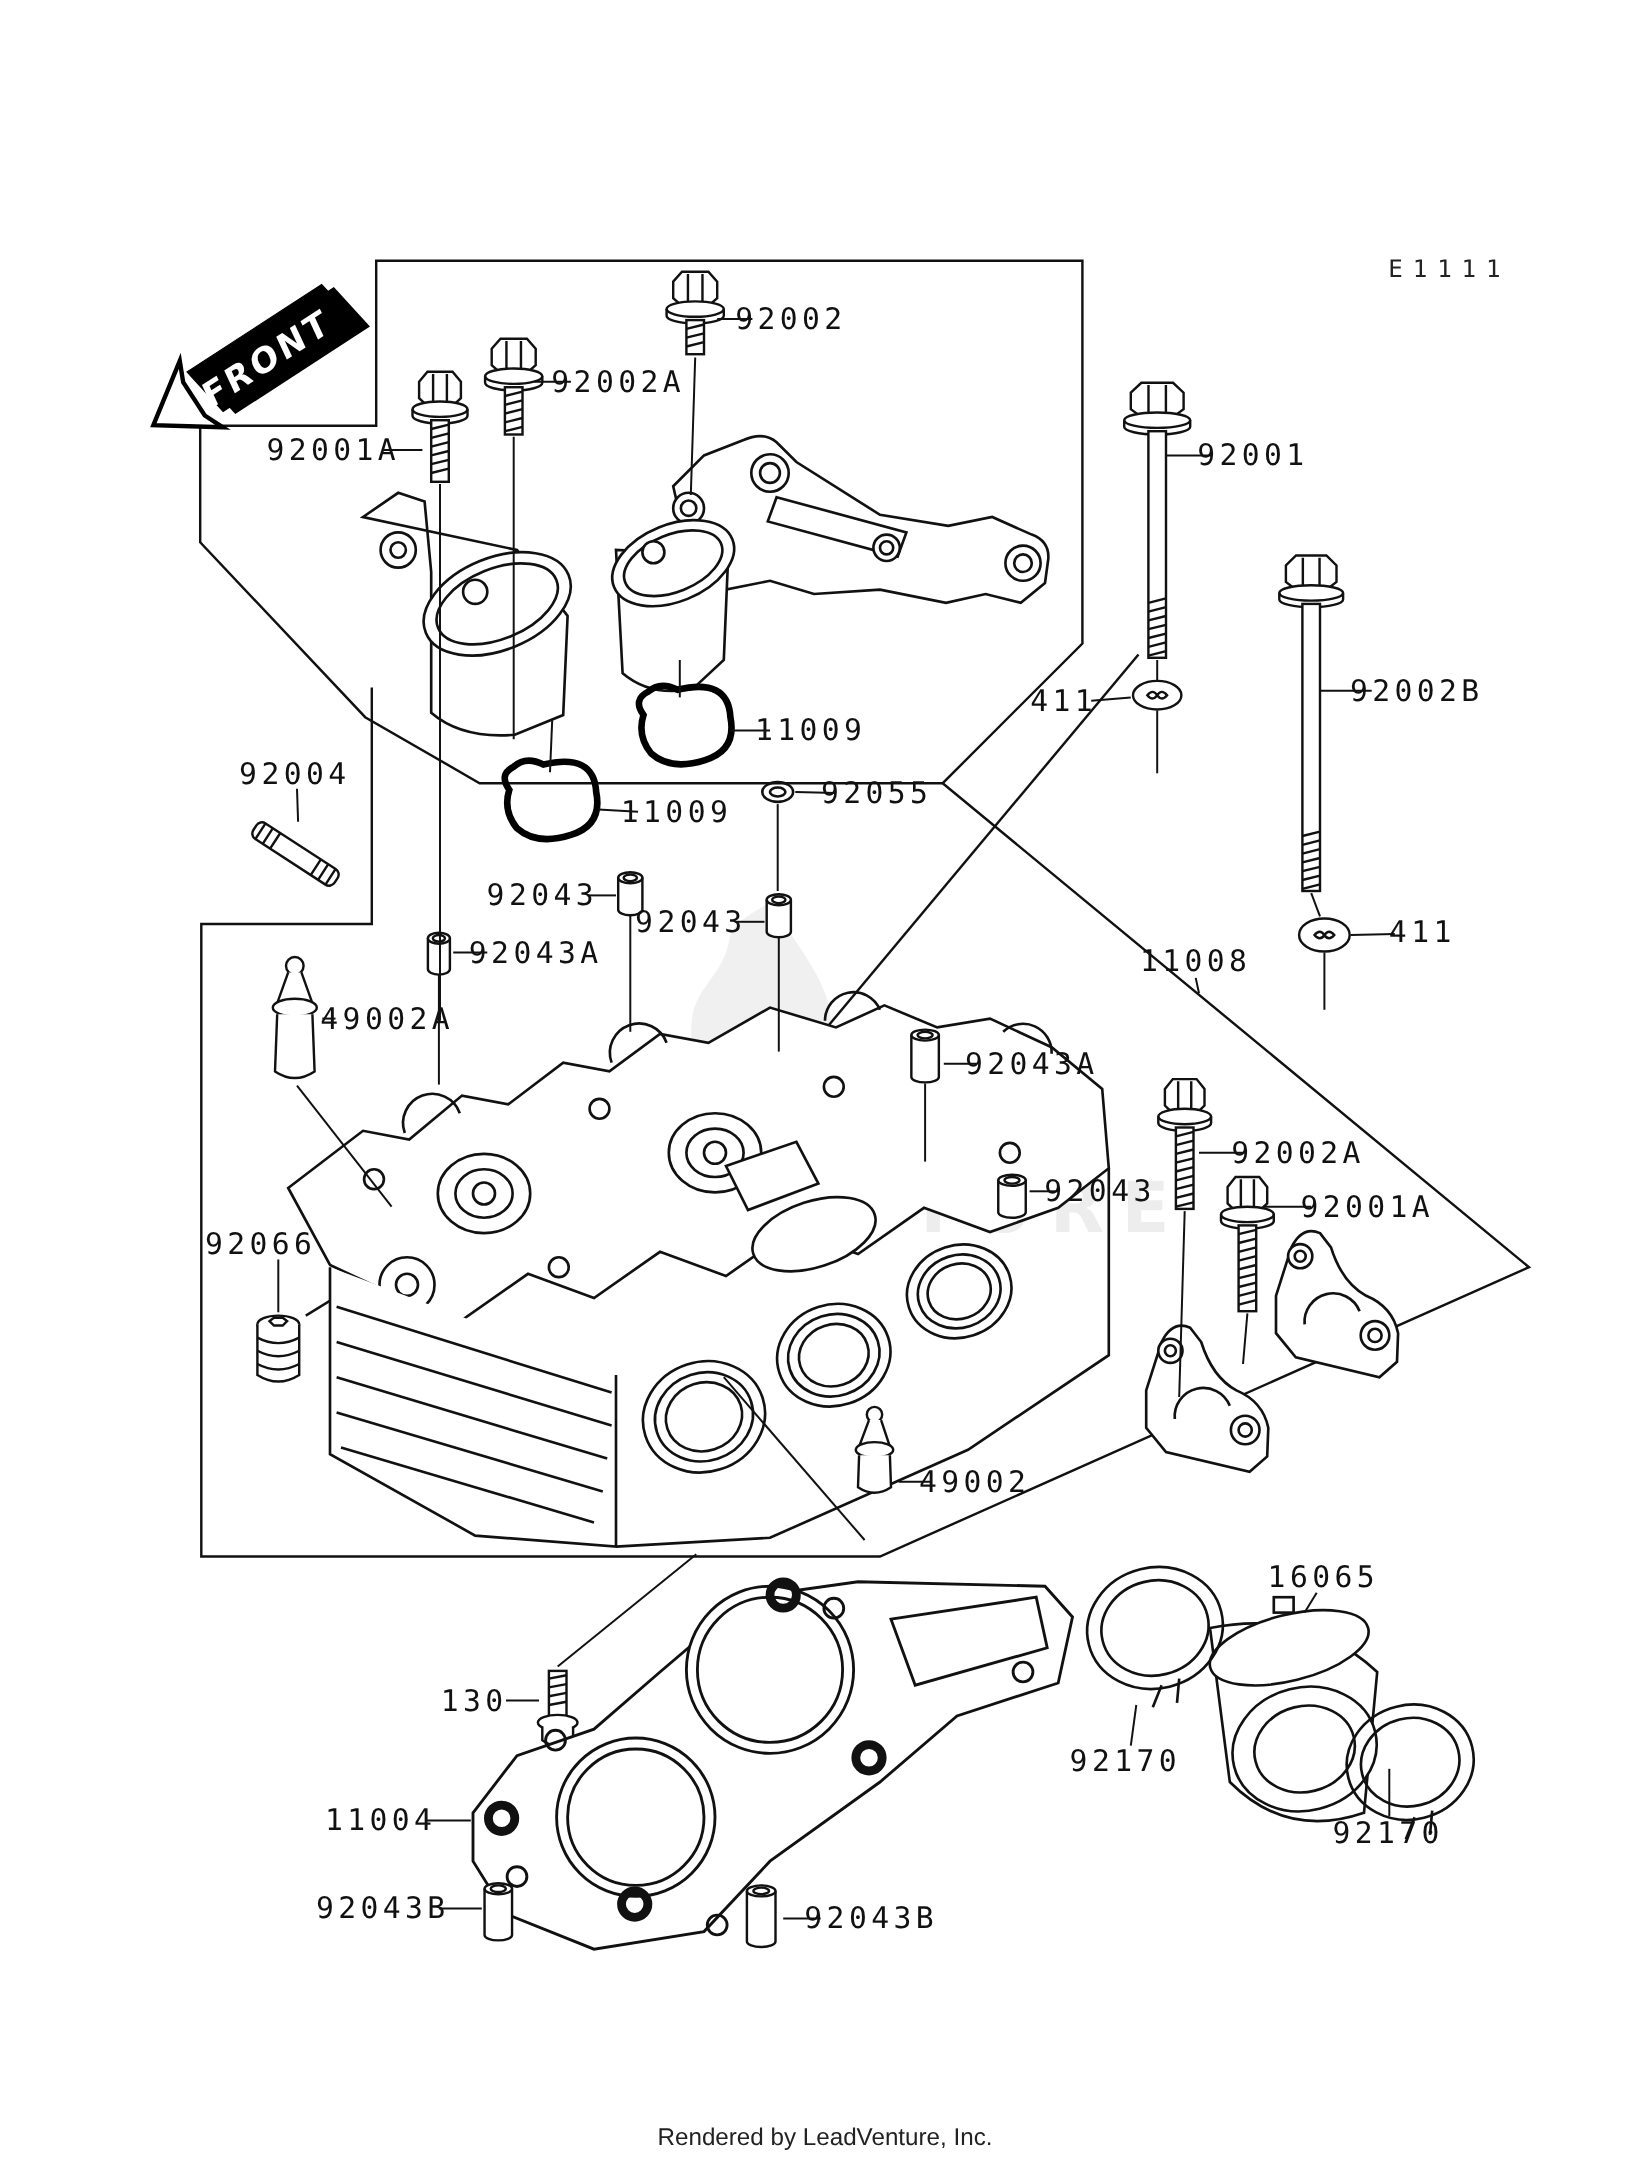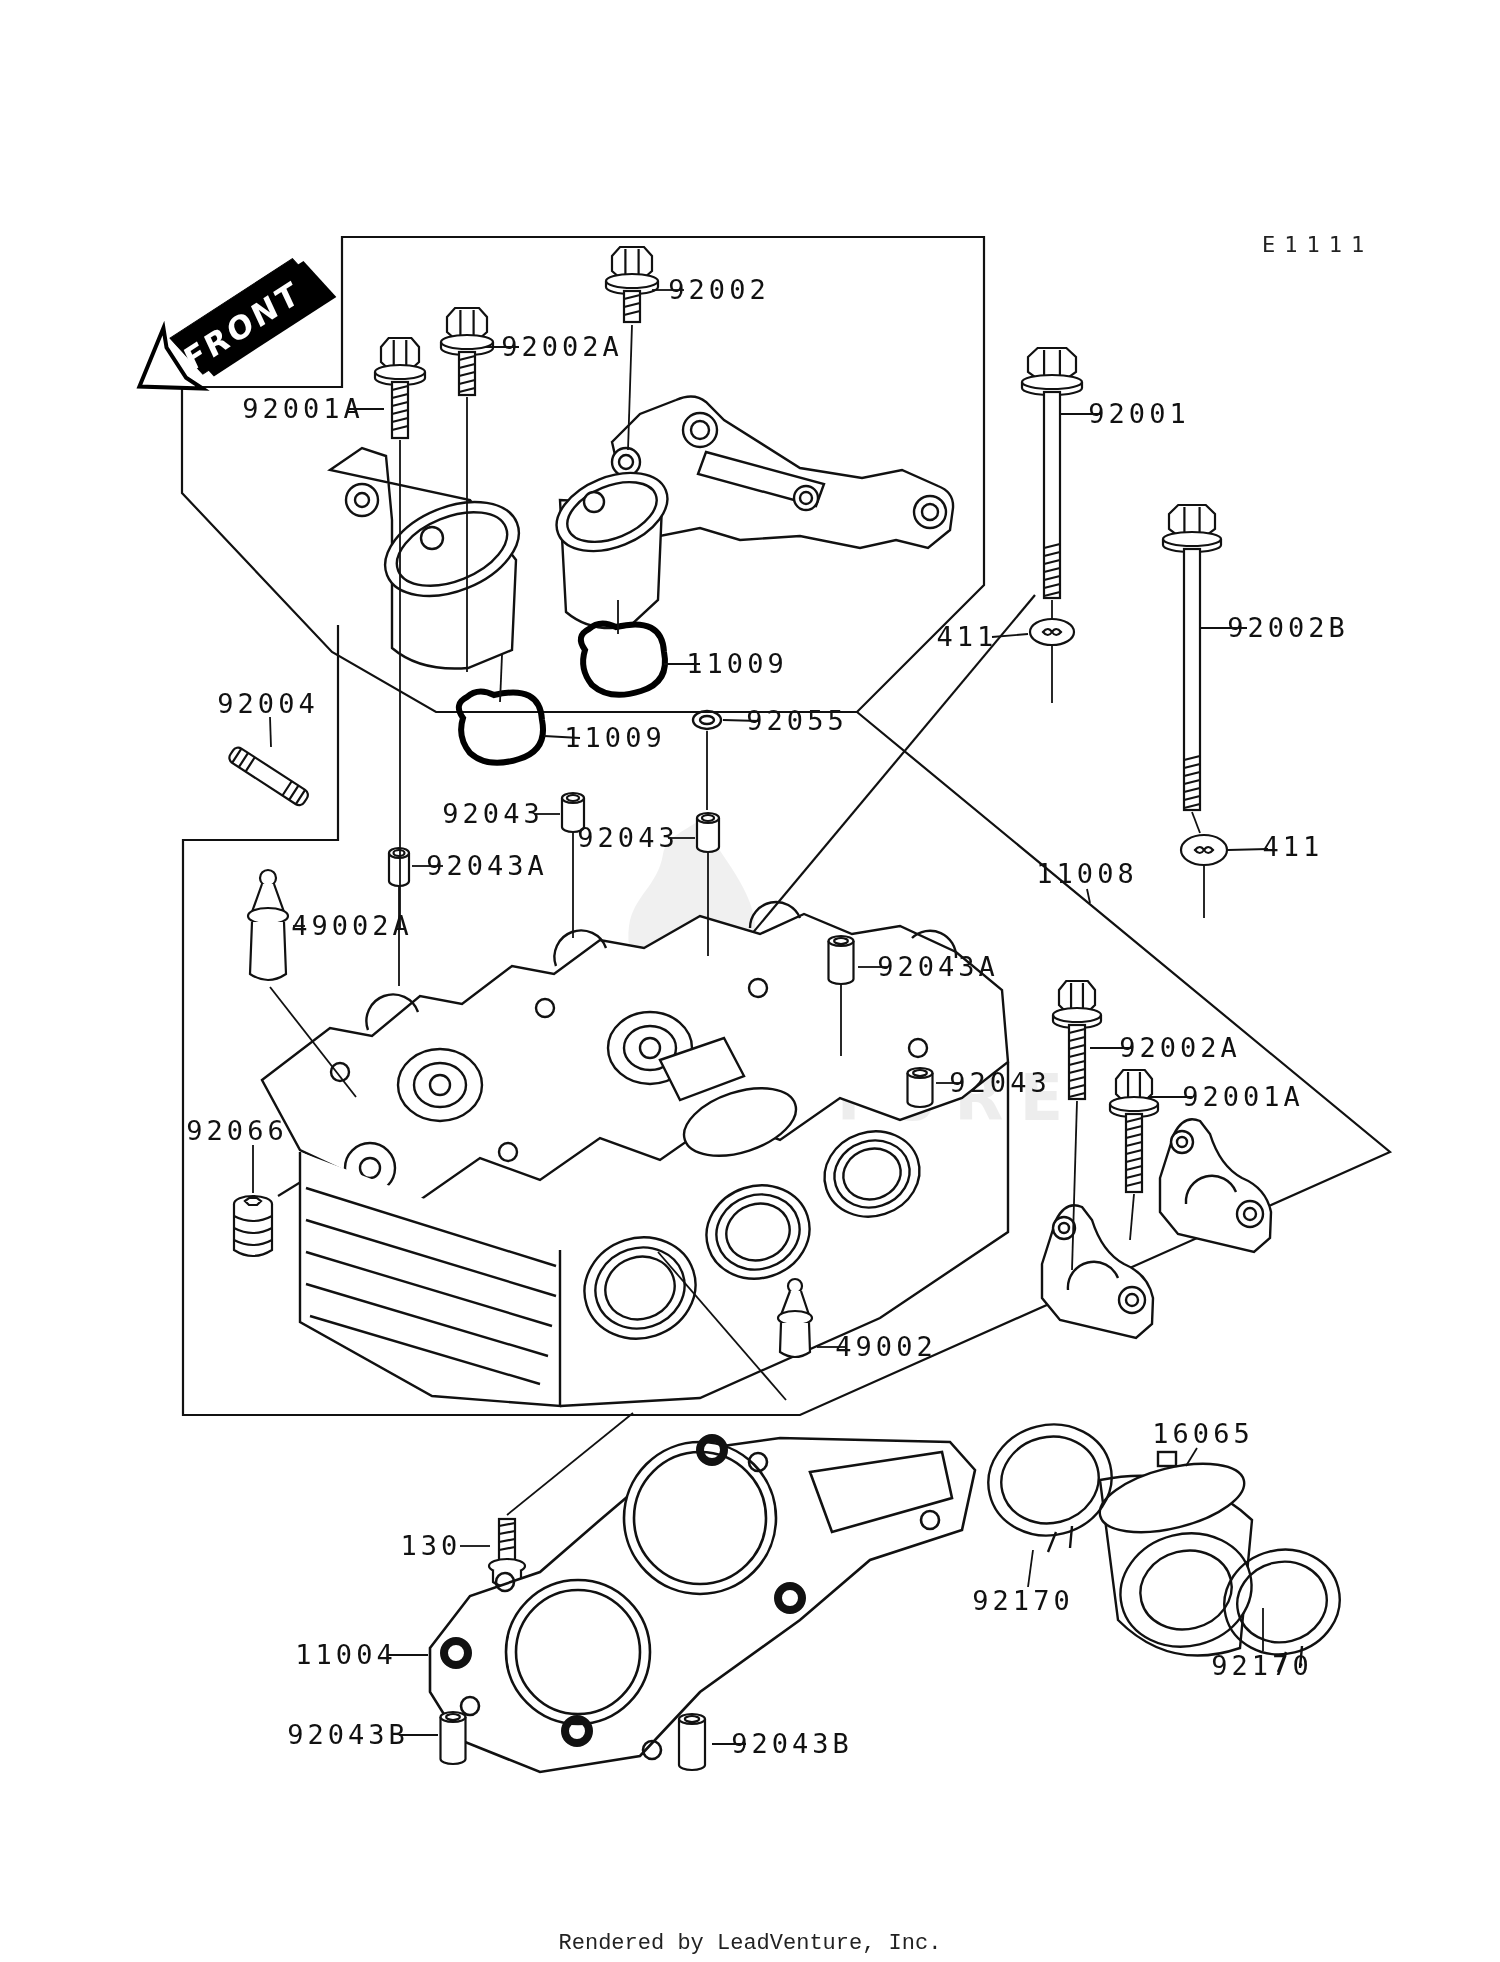--- a/index.html
+++ b/index.html
@@ -12,21 +12,21 @@
   .part-label{
     font-family:"DejaVu Sans Mono","Liberation Mono",monospace;
     font-size:27px;letter-spacing:4px;fill:#111;
   }
   .code-label{
     font-family:"DejaVu Sans Mono","Liberation Mono",monospace;
     font-size:22px;letter-spacing:9px;fill:#222;
   }
   .footer-text{
     position:absolute;left:0;bottom:6px;width:100%;text-align:center;
-    font-family:Liberation Mono, monospace;
+    font-family:Liberation Sans, sans-serif;
     font-size:22px;color:#222;
   }
   .wm-text{
     font-family:"DejaVu Sans","Liberation Sans",sans-serif;
     font-size:64px;font-weight:bold;letter-spacing:16px;
     fill:rgba(0,0,0,0.07);
   }
   .front-text{
     font-family:"DejaVu Sans","Liberation Sans",sans-serif;
     font-size:31px;font-weight:bold;fill:#ffffff;letter-spacing:3px;

